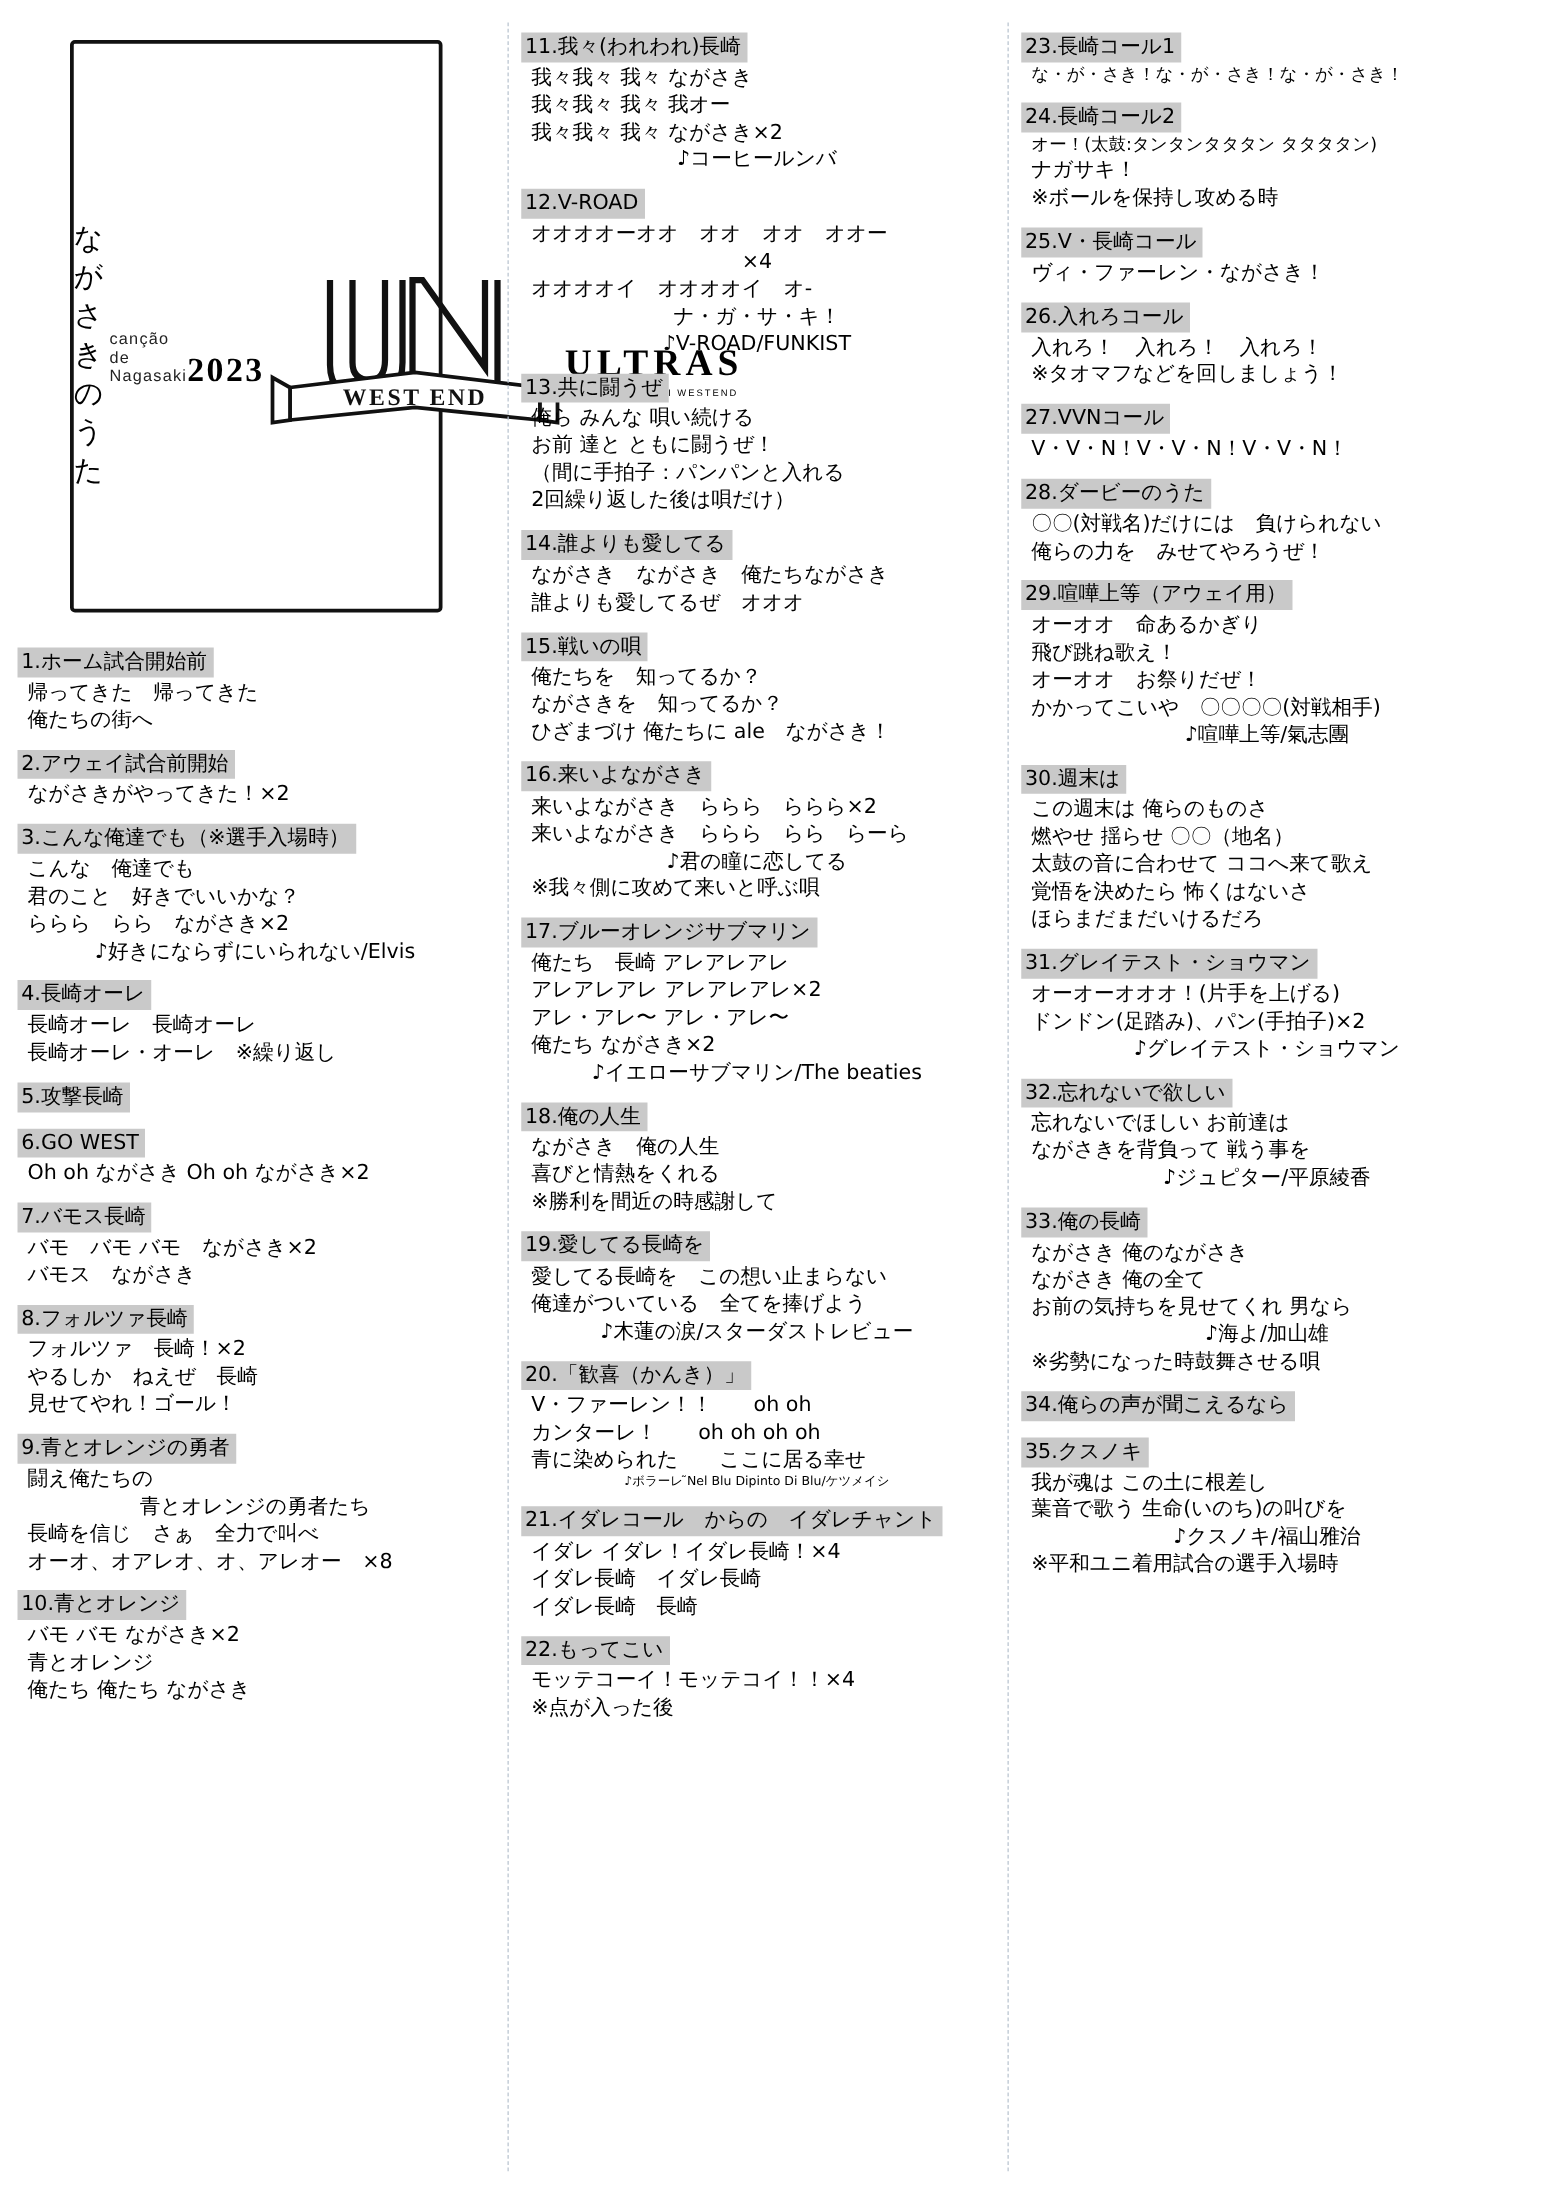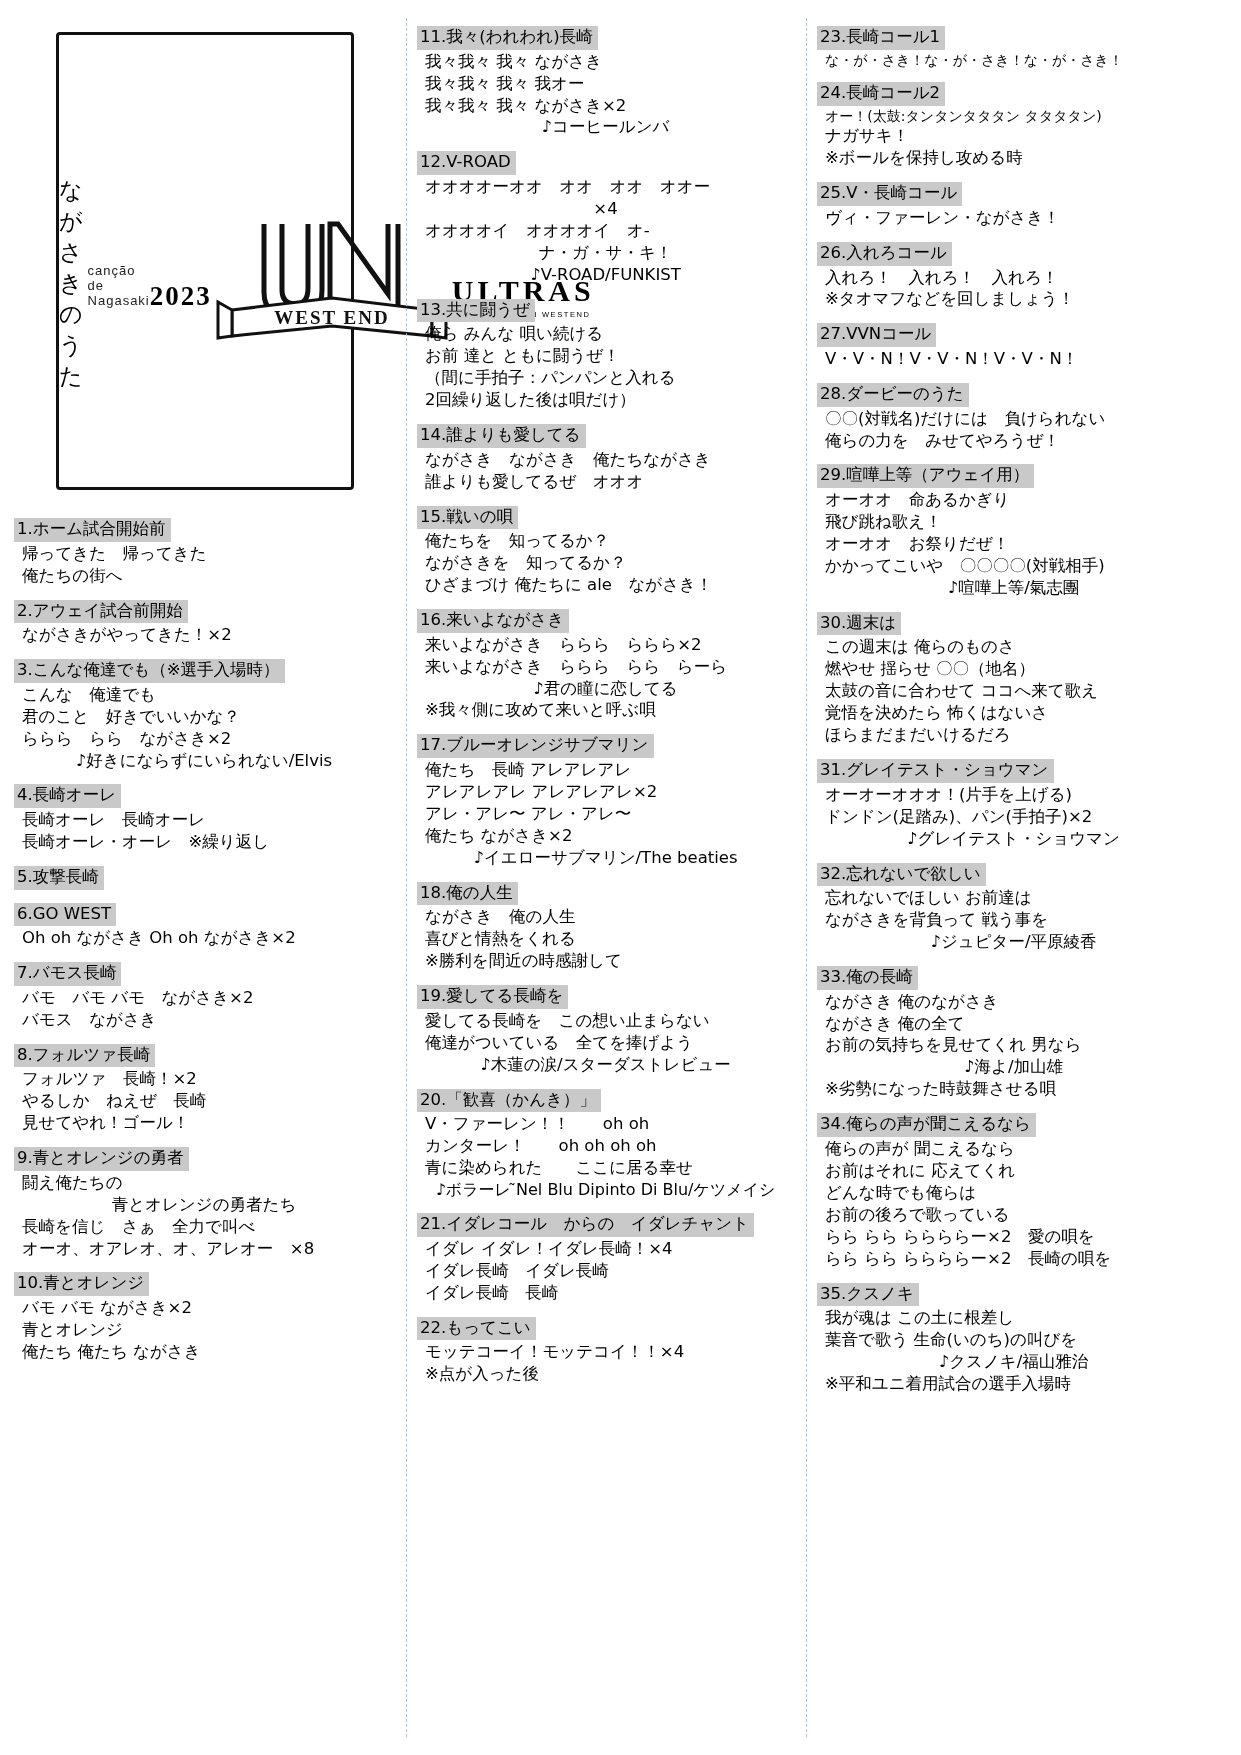--- a/index.html
+++ b/index.html
@@ -62,21 +62,21 @@
   .lines { margin-top: 1px; }
   .line {
     font-size: 16.5px;
     line-height: 1.33;
     padding-left: 8px;
     white-space: nowrap;
     font-family: "DejaVu Sans", sans-serif;
   }
   .line.r { text-align: center; padding-right: 2px; padding-left: 0; }
   .line.sm { font-size: 14px; }
-  .line.sm2 { font-size: 16px; }
+  .line.sm2 { font-size: 10px; }
   .top-pad { height: 8px; }
 </style>
 </head>
 <body>
 
 <div class="page">
   <div class="cols">
 
     <div class="col c1">
       <div class="cover-wrap">
@@ -272,28 +272,21 @@
               <div class="line">ながさきを背負って 戦う事を</div>
               <div class="line r">♪ジュピター/平原綾香</div>
             </div></div>
           <div class="song"><div class="song-title">33.俺の長崎</div><div class="lines">
               <div class="line">ながさき 俺のながさき</div>
               <div class="line">ながさき 俺の全て</div>
               <div class="line">お前の気持ちを見せてくれ 男なら</div>
               <div class="line r">♪海よ/加山雄</div>
               <div class="line">※劣勢になった時鼓舞させる唄</div>
             </div></div>
-          <div class="song"><div class="song-title">34.俺らの声が聞こえるなら</div><div class="lines">
-              <div class="line">俺らの声が 聞こえるなら</div>
-              <div class="line">お前はそれに 応えてくれ</div>
-              <div class="line">どんな時でも俺らは</div>
-              <div class="line">お前の後ろで歌っている</div>
-              <div class="line">らら らら ららららー×2　愛の唄を</div>
-              <div class="line">らら らら ららららー×2　長崎の唄を</div>
-            </div></div>
+          <div class="song"><div class="song-title">34.俺らの声が聞こえるなら</div></div>
           <div class="song"><div class="song-title">35.クスノキ</div><div class="lines">
               <div class="line">我が魂は この土に根差し</div>
               <div class="line">葉音で歌う 生命(いのち)の叫びを</div>
               <div class="line r">♪クスノキ/福山雅治</div>
               <div class="line">※平和ユニ着用試合の選手入場時</div>
             </div></div>
         </div>
     </div>
 
   </div>

